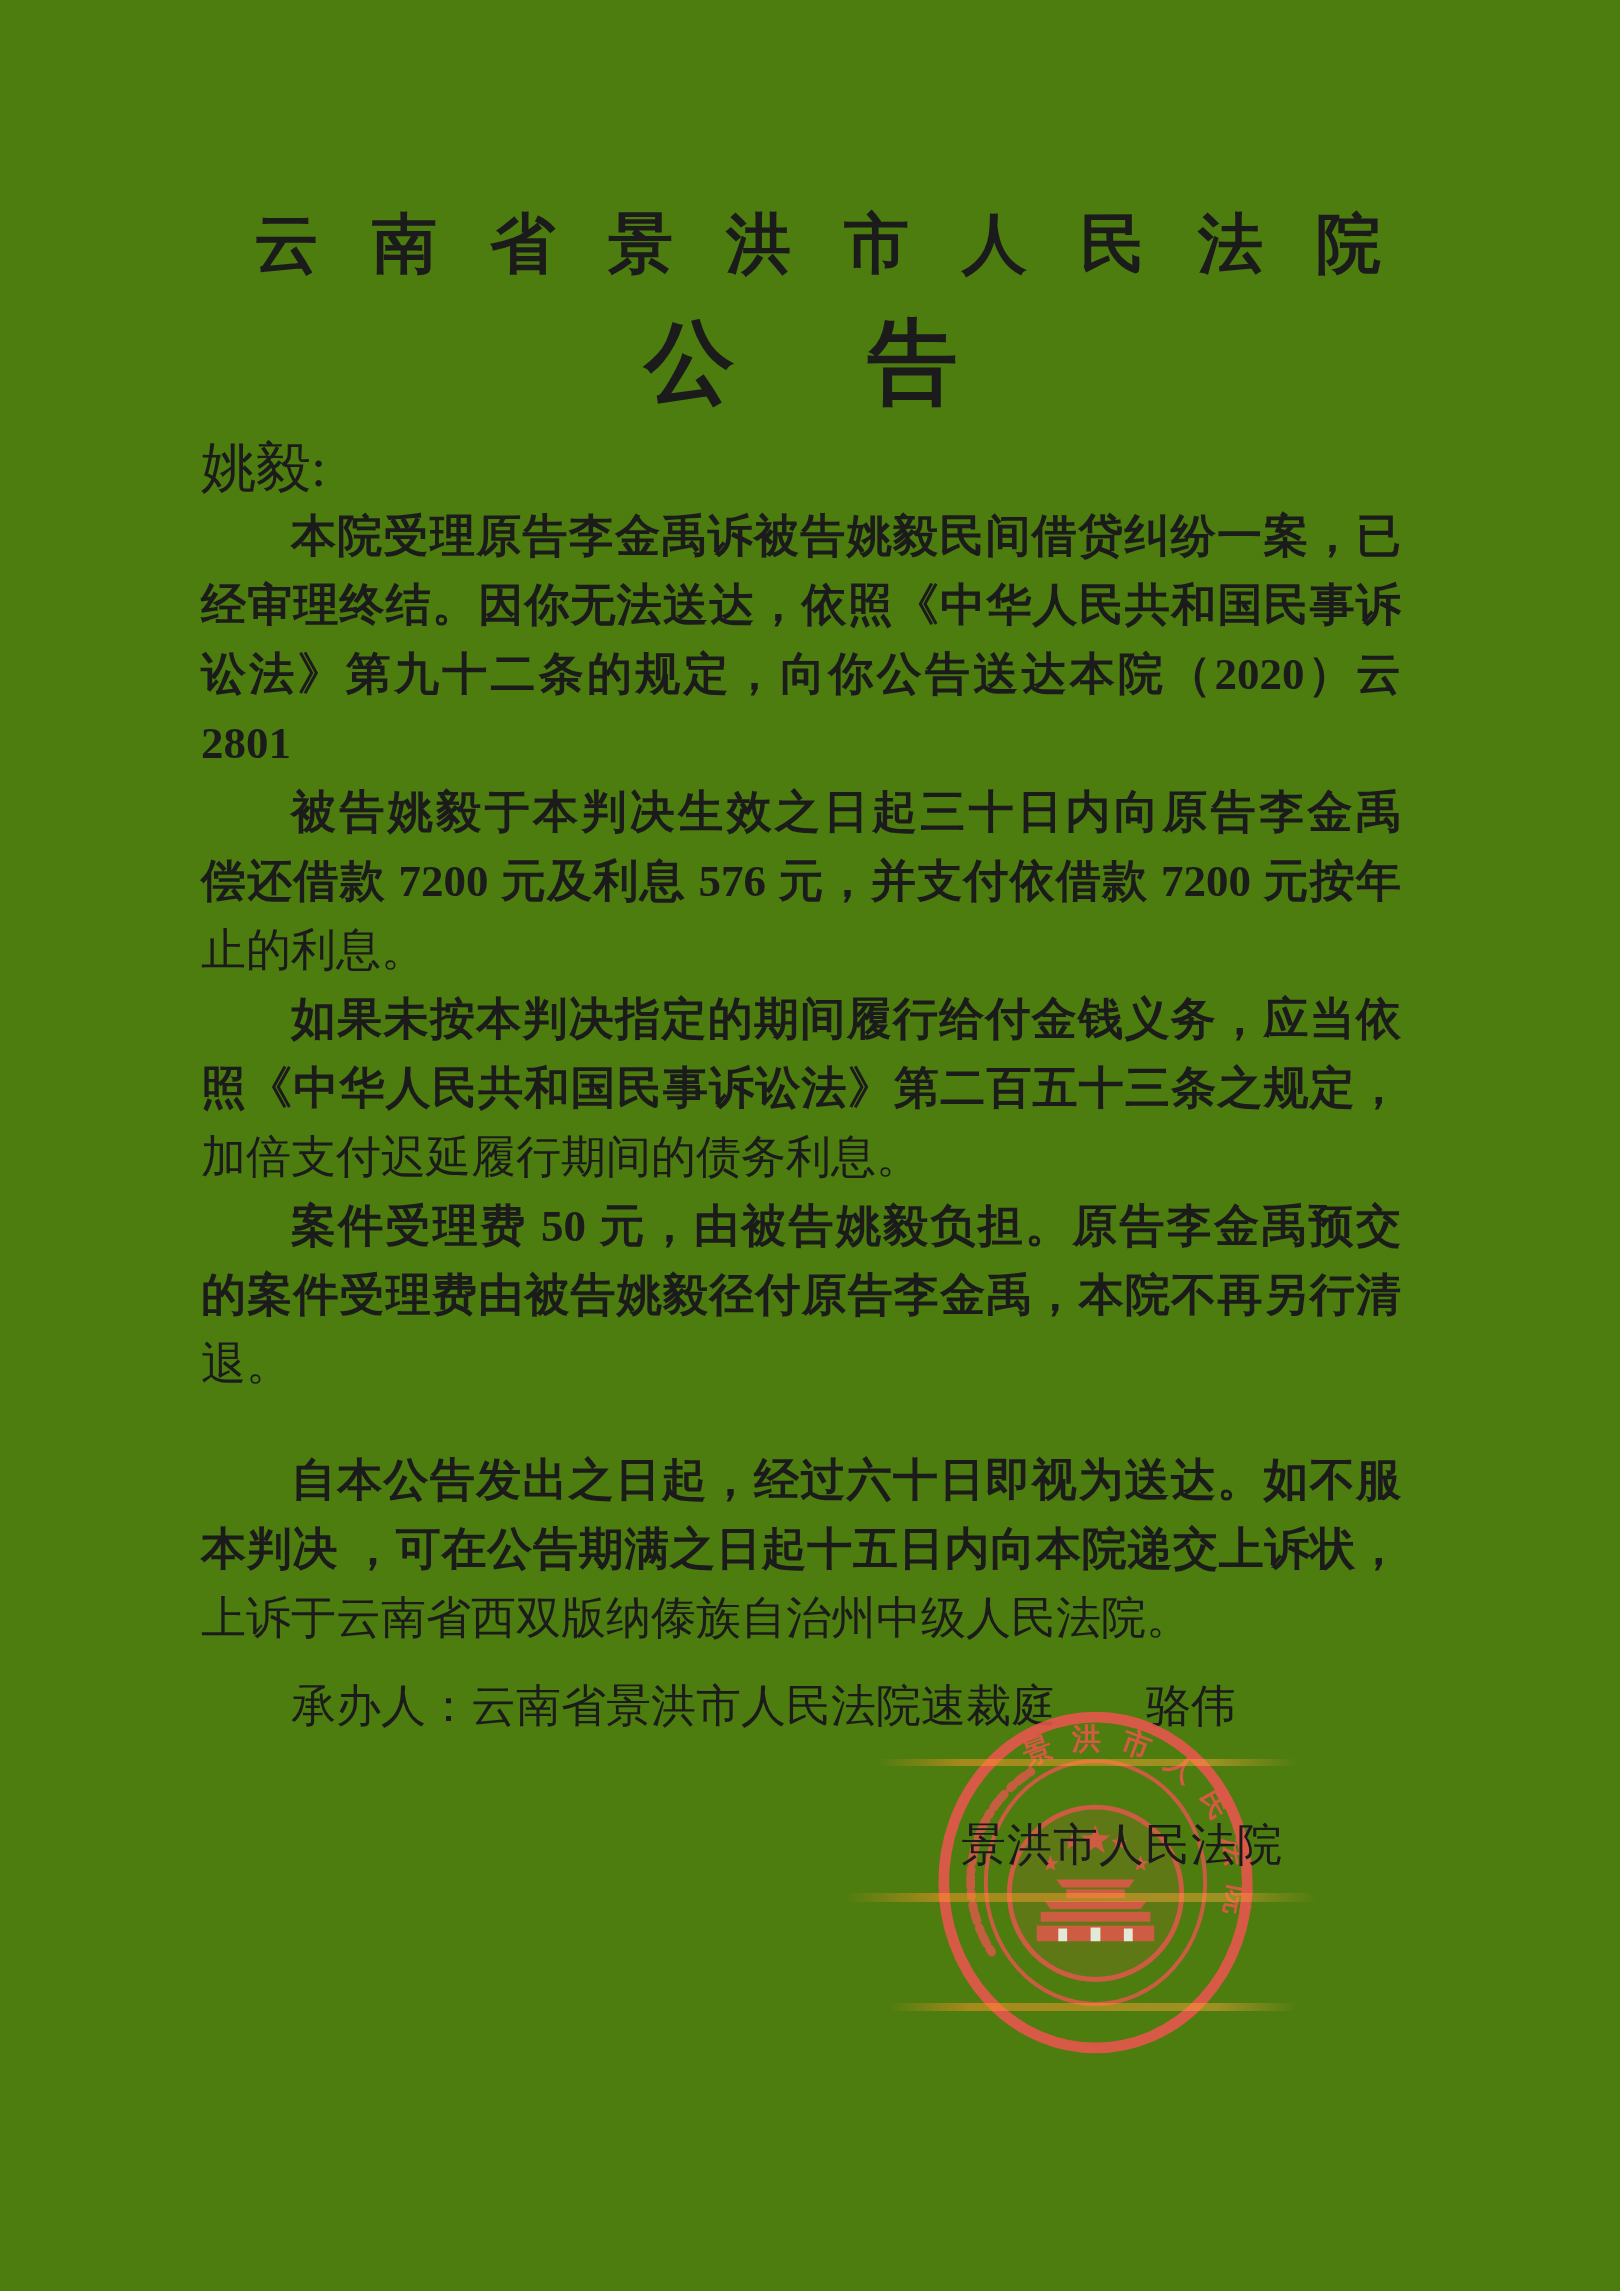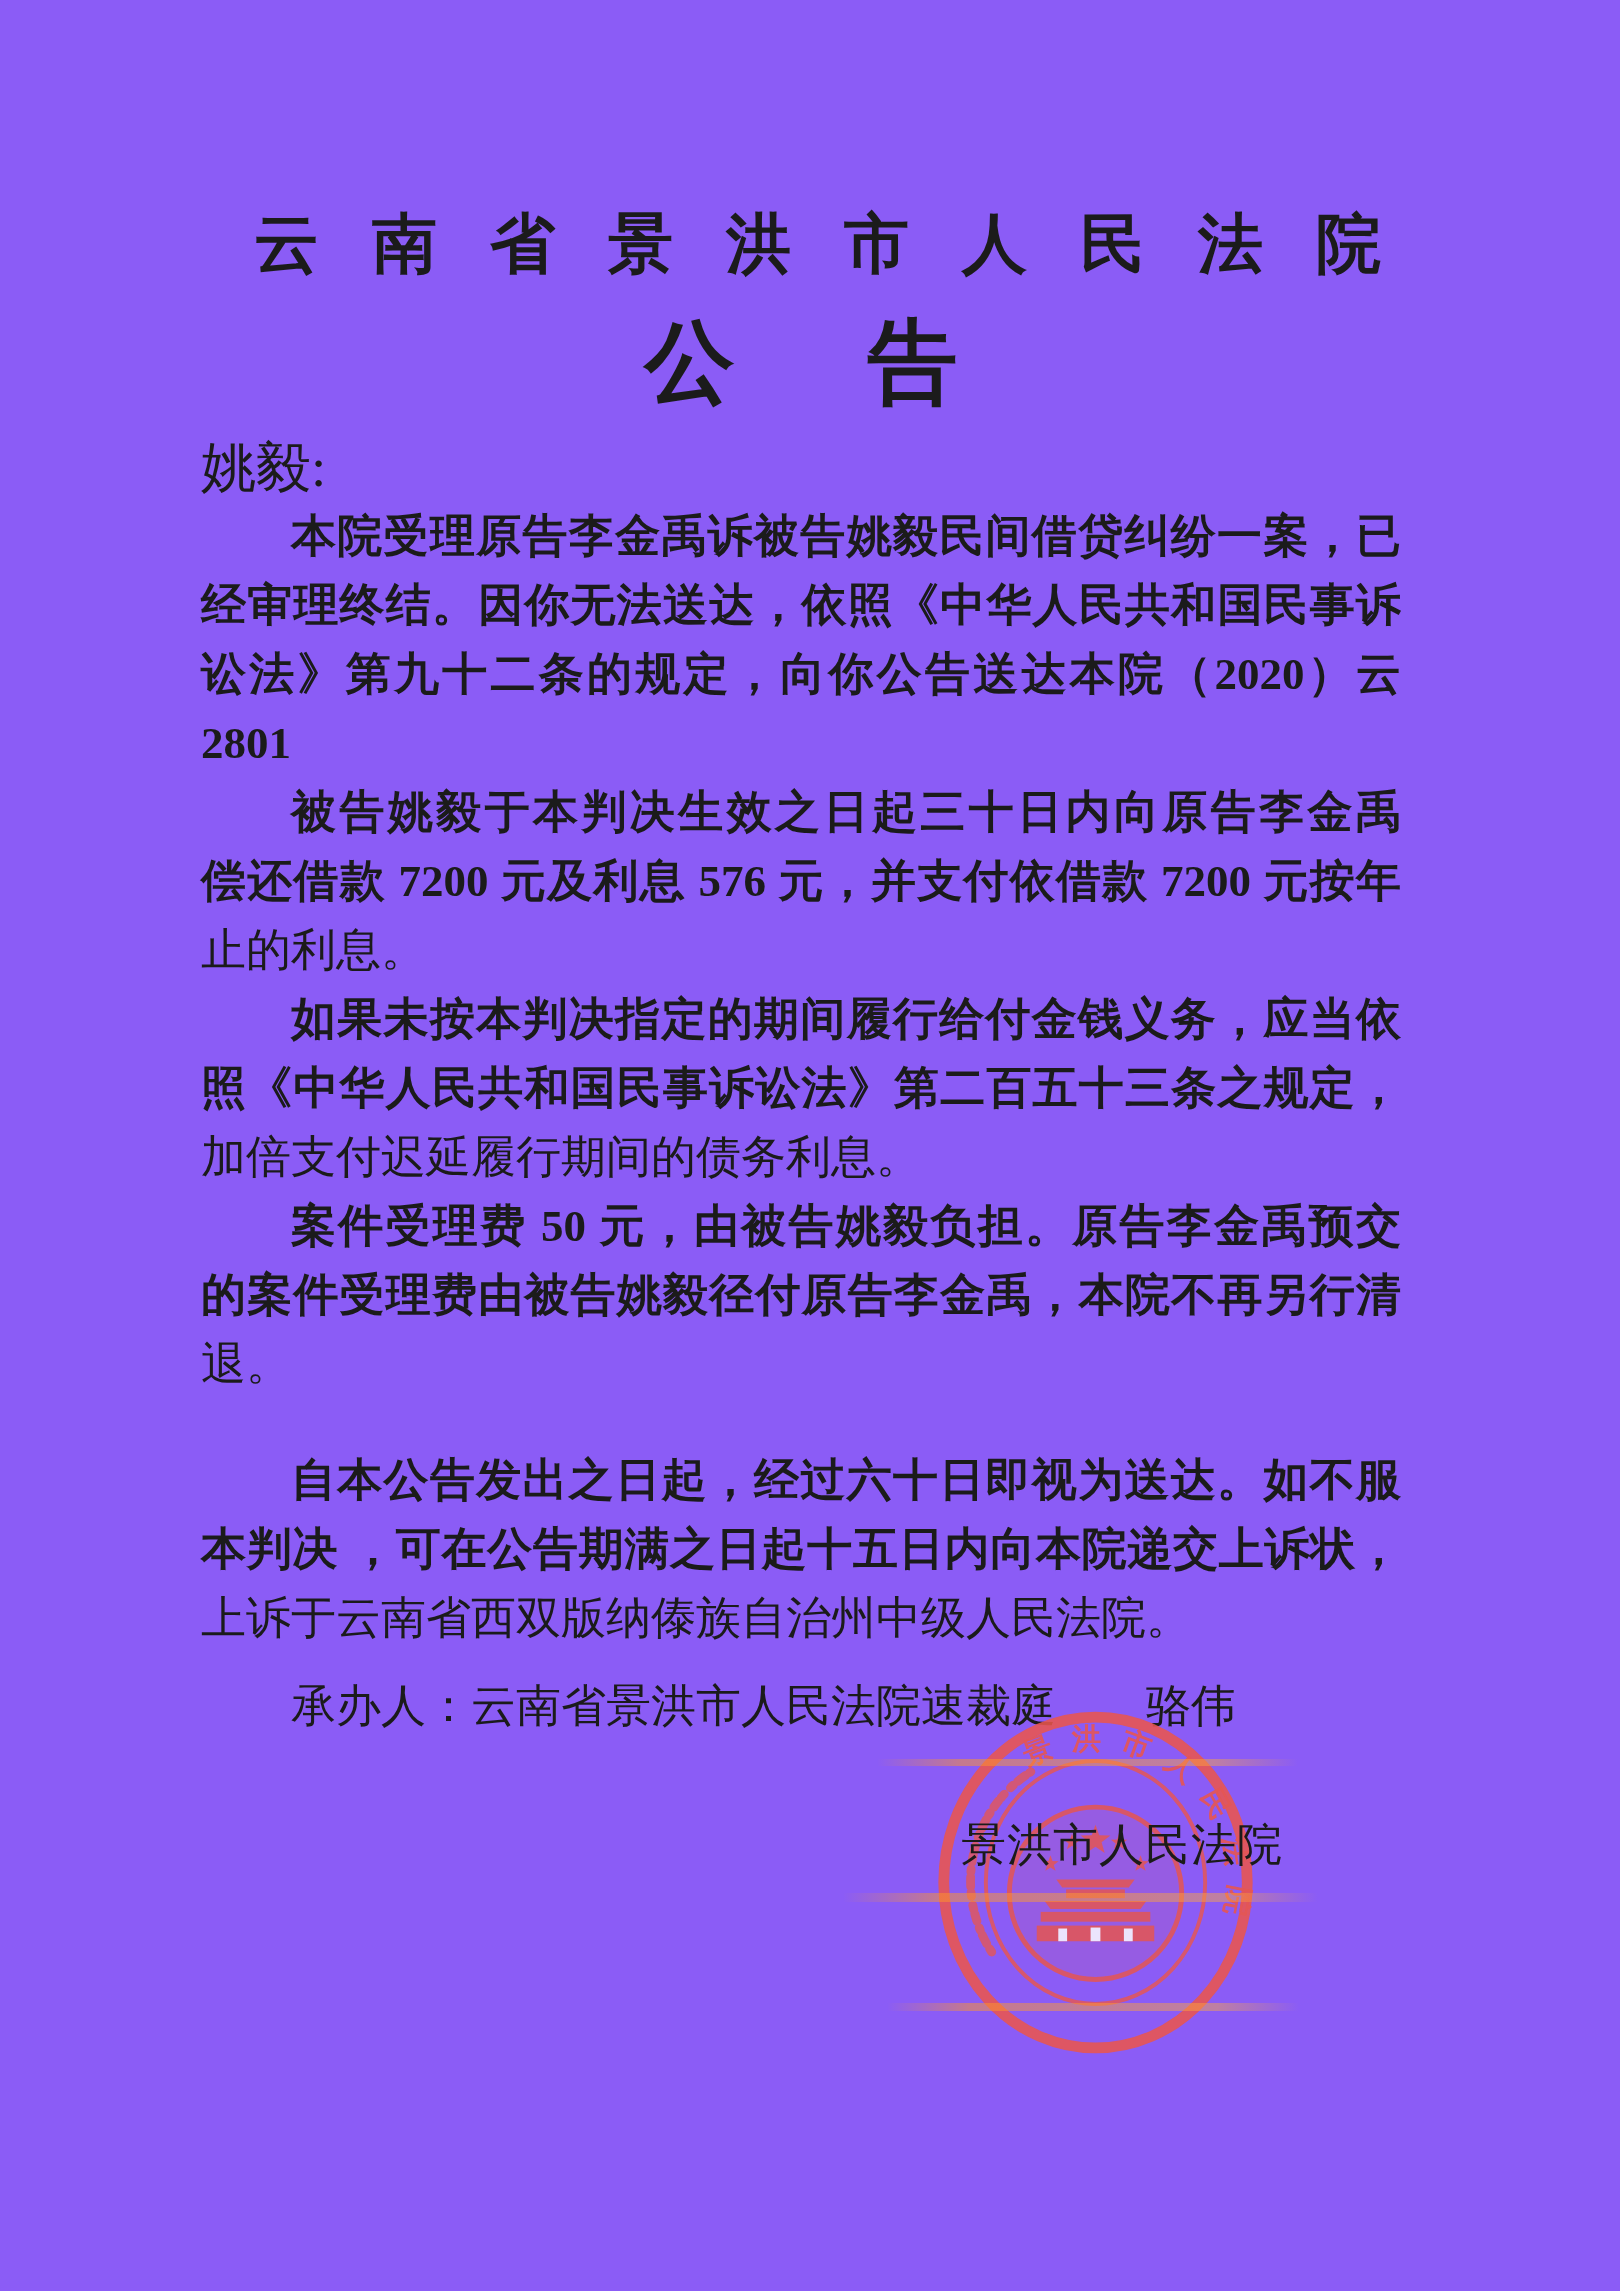--- a/index.html
+++ b/index.html
@@ -1,21 +1,21 @@
 <!DOCTYPE html>
 <html><head>
 <meta charset="utf-8">
 <style>
   html, body { margin: 0; padding: 0; background: #e9e9e9; }
   .page {
     position: relative;
     width: 1620px;
     height: 2292px;
     margin: 0 auto;
-    background: #8b5cf6;
+    background: #4d7c0f;
     overflow: hidden;
     box-sizing: border-box;
     padding: 211px 219px 0 201px;
     color: #1b1b1b;
     font-family: "Liberation Serif", "DejaVu Serif", serif;
   }
   .court-title {
     font-family: "Liberation Sans", "DejaVu Sans", sans-serif;
     font-weight: 900;
     font-size: 65px;

